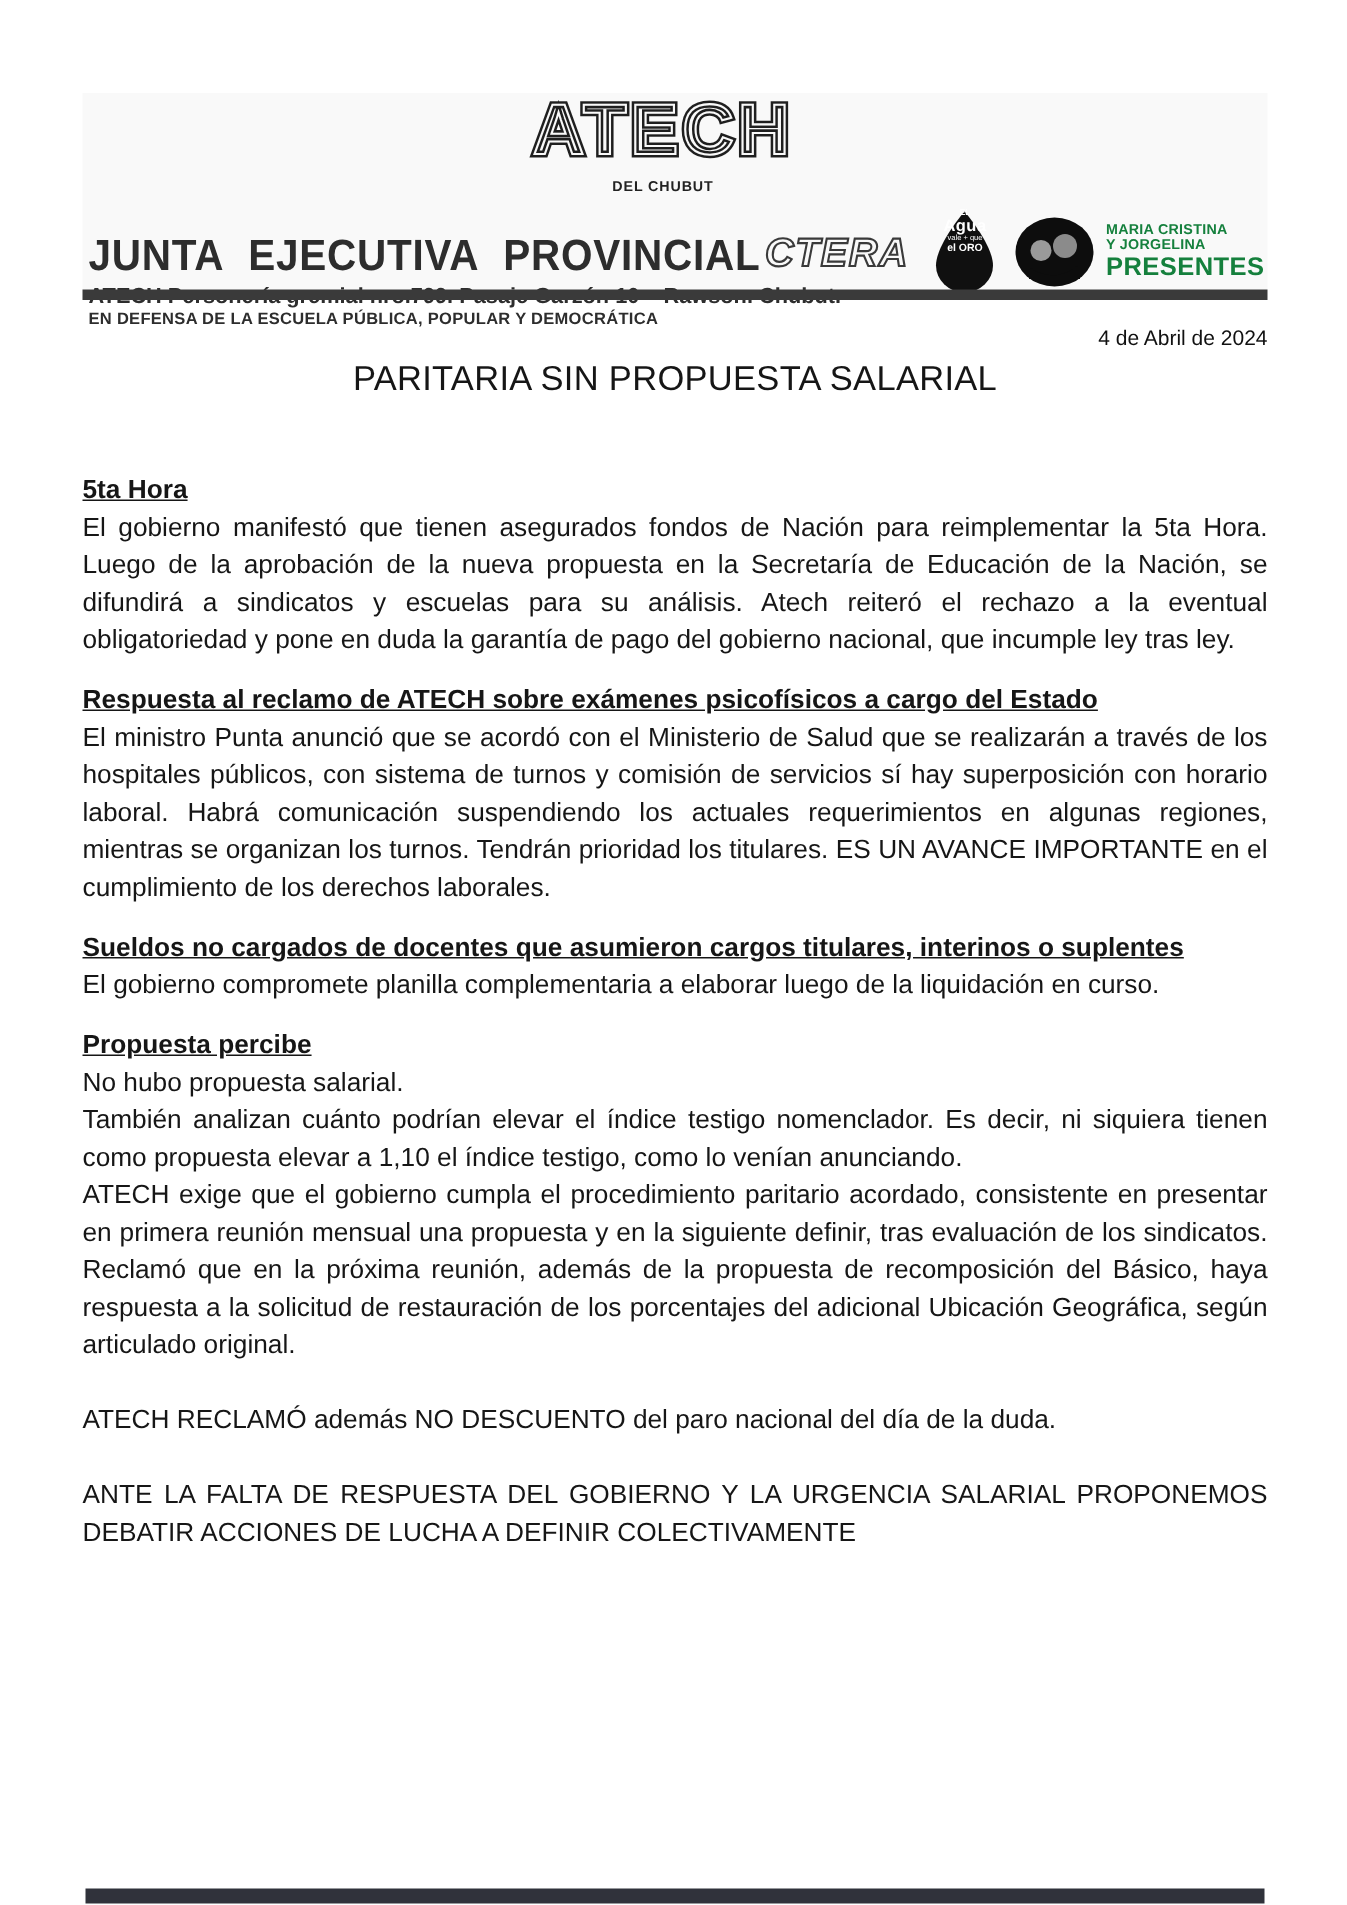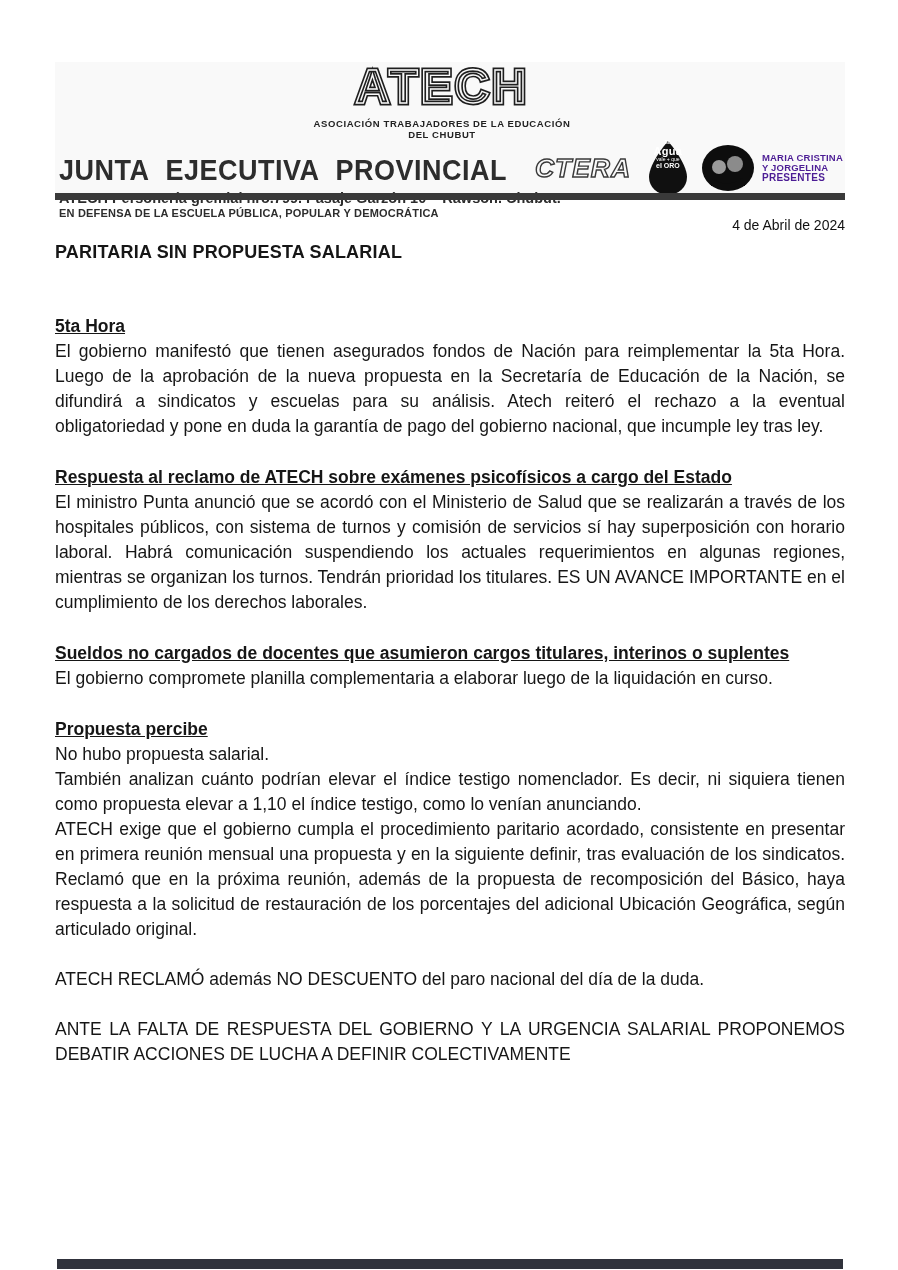--- a/index.html
+++ b/index.html
@@ -17,51 +17,50 @@
   .org-address { margin-top:5px; font-size:14.5px; font-weight:bold; color:#2d2d2d; white-space:nowrap; }
   .org-motto { margin-top:1px; font-size:11px; font-weight:bold; letter-spacing:0.2px; color:#2d2d2d; white-space:nowrap; }
   .logos-row { position:absolute; right:2px; top:78px; display:flex; align-items:center; gap:10px; }
   .drop-box { position:relative; width:46px; height:56px; }
   .drop-text { position:absolute; left:0; top:0; width:100%; text-align:center; color:#fff; line-height:1; }
   .drop-l1 { font-size:5.5px; font-weight:bold; }
   .drop-l2 { font-size:11px; font-weight:bold; letter-spacing:0.3px; }
   .drop-l3 { font-size:5px; }
   .drop-l4 { font-size:7px; font-weight:bold; }
   .presentes-box { display:flex; align-items:center; gap:7px; }
-  .presentes-label { color:#4c1d95; line-height:1.05; }
+  .presentes-label { color:#15803d; line-height:1.05; }
   .pres-l1, .pres-l2 { font-size:9.5px; font-weight:900; letter-spacing:0.2px; }
-  .pres-l3 { font-size:10px; font-weight:900; letter-spacing:0.3px; }
+  .pres-l3 { font-size:17px; font-weight:900; letter-spacing:0.3px; }
   .header-rule { position:absolute; left:55px; top:193px; width:790px; height:7px; background:#3a3a3a; }
 
   
   .content { position:absolute; left:55px; top:212px; width:790px; font-size:17.5px; line-height:25px; color:#161616; }
   .doc-date { text-align:right; font-size:14px; line-height:26px; color:#111; }
-  .doc-title { font-weight:bold; font-size:18px; margin-top:2px; letter-spacing:0.2px; }
-  .section { margin-top:26px; }
+  .doc-title { text-align:center; font-weight:normal; font-size:23px; margin-top:2px; letter-spacing:0.2px; }
+  .section { margin-top:15px; }
   .section.first { margin-top:49px; }
   .section.gap { margin-top:25px; }
   .sec-heading { font-weight:bold; text-decoration:underline; text-align:justify; }
   .para { text-align:justify; }
 
   
   .bottom-bar { position:absolute; left:57px; bottom:1px; width:786px; height:10px; background:#30323b; }
 </style>
 </head>
 <body>
 
 <div class="page">
 
   <div class="letterhead">
 
     <div class="logo-wrap">
       <svg class="logo-svg" width="260" height="52" viewBox="0 0 300 60">
         <text x="150" y="47" text-anchor="middle" font-family="Liberation Sans, sans-serif" font-size="55" font-weight="bold" letter-spacing="3" fill="none" stroke="#1f1f1f" stroke-width="5.5">ATECH</text>
         <text x="150" y="47" text-anchor="middle" font-family="Liberation Sans, sans-serif" font-size="55" font-weight="bold" letter-spacing="3" fill="none" stroke="#f9f9f9" stroke-width="1.6">ATECH</text>
       </svg>
-      <div class="logo-caption">ASOCIACIÓN TRABAJADORES DE LA EDUCACIÓN</div>
       <div class="logo-caption">DEL CHUBUT</div>
     </div>
 
     <div class="org-block">
       <div class="org-title">JUNTA EJECUTIVA PROVINCIAL</div>
       <div class="org-address">ATECH  Personería gremial nro.799. Pasaje Garzón 10 – Rawson. Chubut.</div>
       <div class="org-motto">EN DEFENSA DE LA ESCUELA PÚBLICA, POPULAR Y DEMOCRÁTICA</div>
     </div>
 
     <div class="logos-row">

